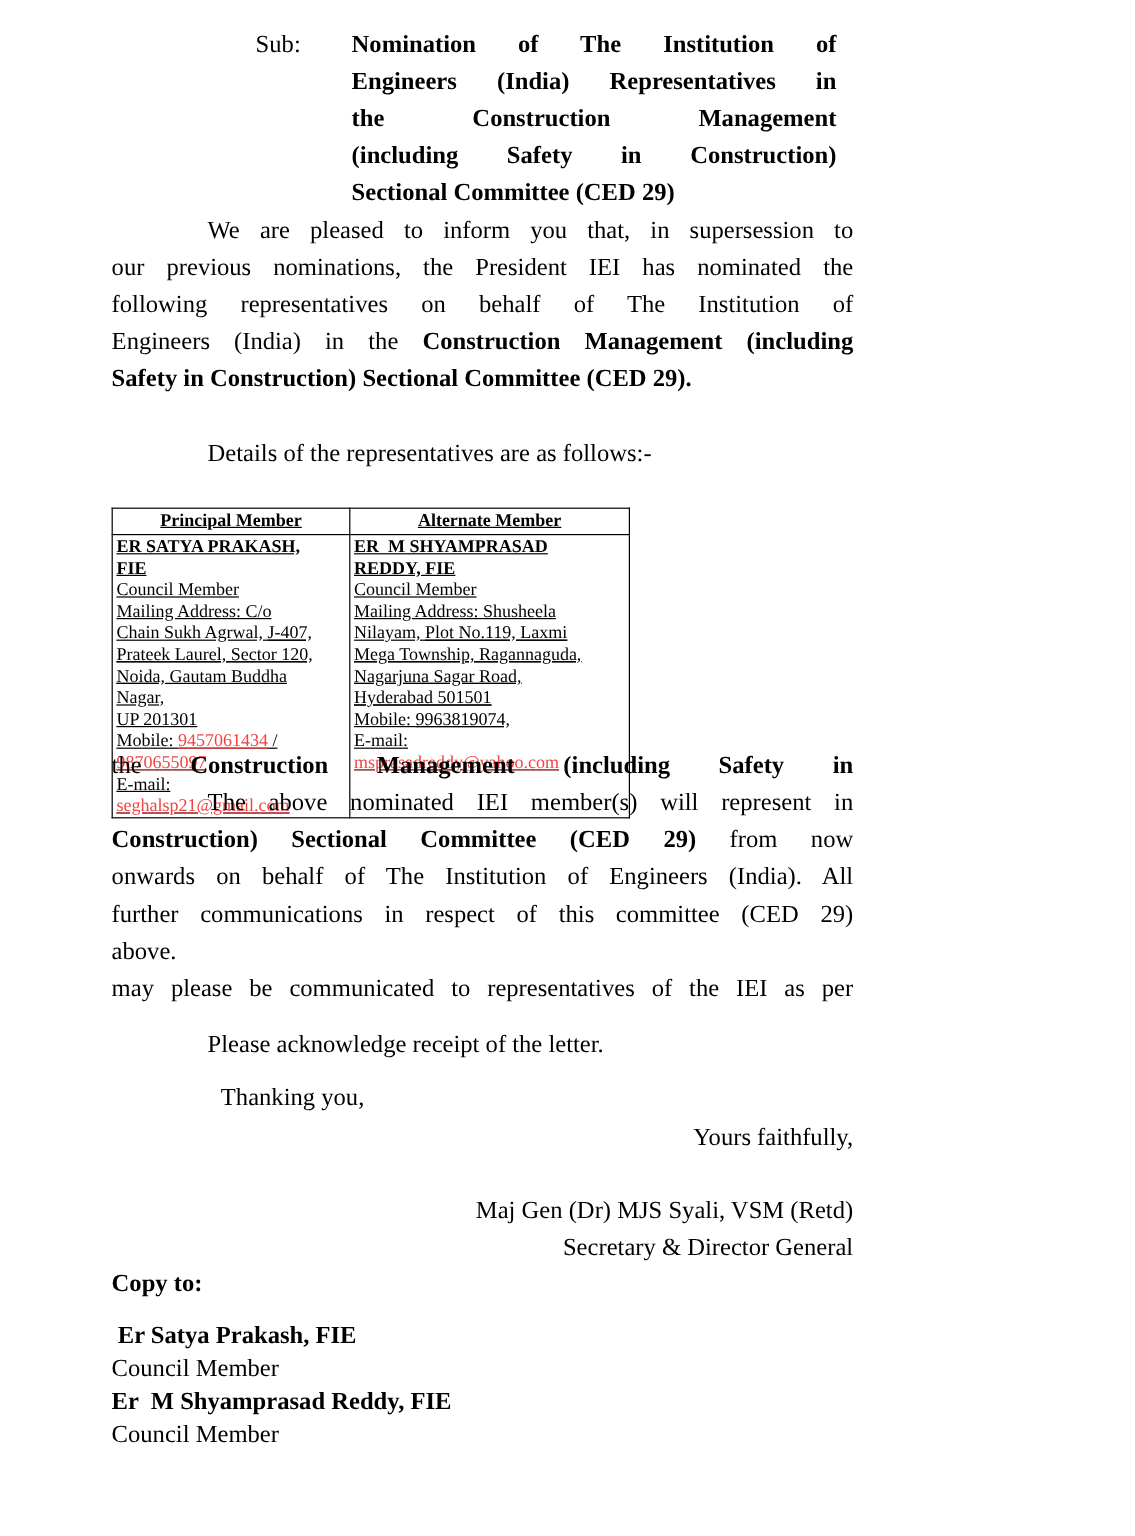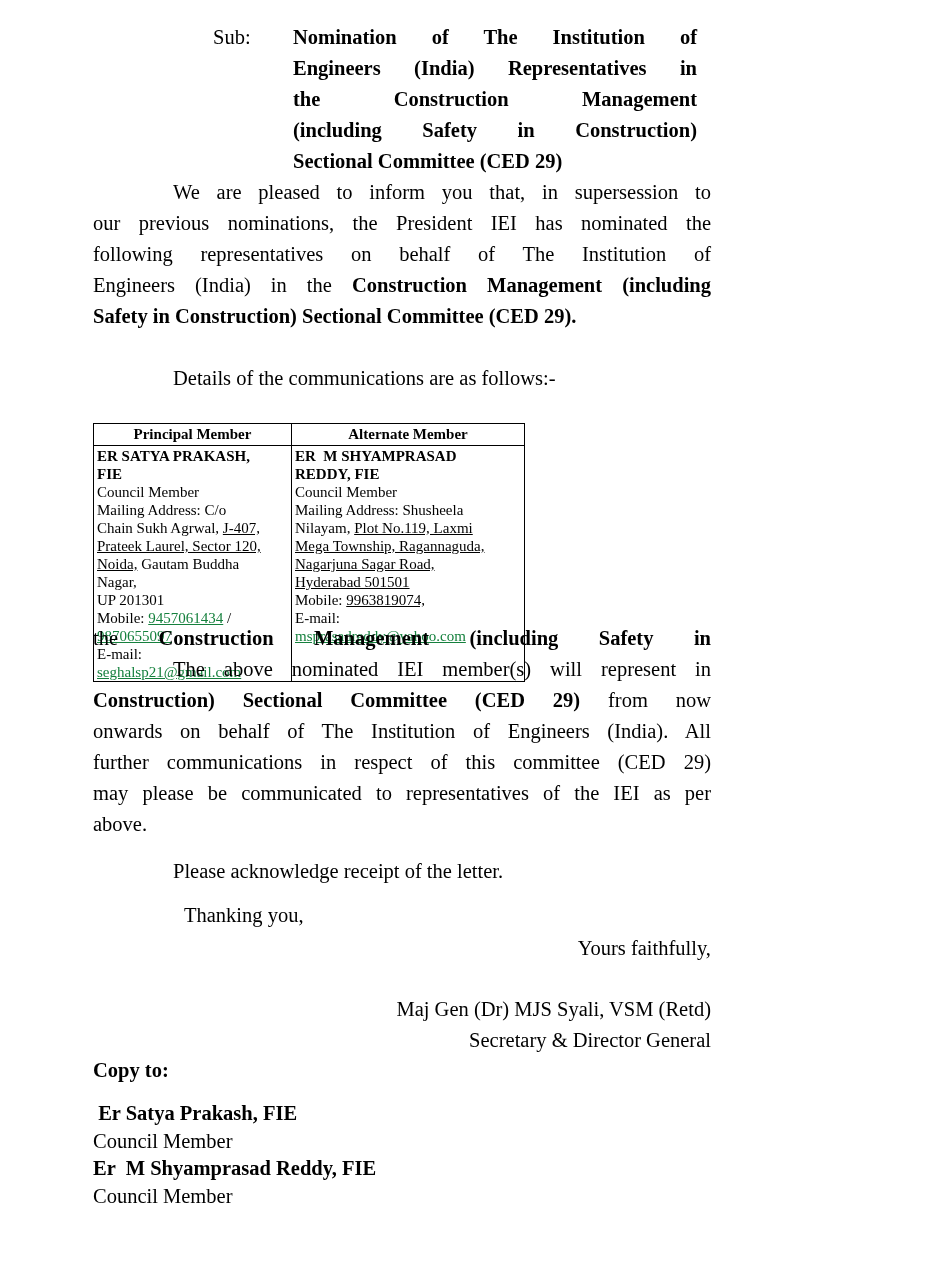--- a/index.html
+++ b/index.html
@@ -12,31 +12,31 @@
   .page { position:relative; width:946px; height:1243px; overflow:hidden; background:#fff; }
   .content { margin-left:93px; width:618px; }
 
   .line { font-size:20.5px; line-height:31px; }
   .j { text-align:justify; text-align-last:justify; }
   .ind { text-indent:80px; }
   .ind2 { text-indent:91px; }
   .b { font-weight:700; }
   .u { text-decoration:underline; }
   .right { text-align:right; }
-  .link { color:#15803d; text-decoration:underline; cursor:pointer; }
+  .link { color:#ef4444; text-decoration:underline; cursor:pointer; }
 
   .subject { display:flex; padding-top:22px; margin-left:120px; }
   .subject .lbl { width:80px; font-size:20.5px; line-height:31px; }
   .subject .txt { width:404px; font-weight:700; }
 
   .para1 { }
   .details { margin-top:31px; }
 
   table.reps { margin-top:29px; border-collapse:collapse; }
-  .reps th, .reps td { border:1.5px solid #000; }
+  .reps th, .reps td { border:1.5px solid #000;text-decoration:underline; }
   .reps th { font-size:15px; line-height:19px; padding:1px 2px; text-align:center; font-weight:700; }
   .reps td { vertical-align:top; padding:1px 3px 0 3px; font-size:15px; line-height:18px; }
   .col-p { width:198px; }
   .col-a { width:233px; }
   .cl { white-space:pre; }
 
   .para3 { margin-top:-59px; position:relative; }
   .ack { margin-top:16px; }
   .thank { margin-top:13px; }
   .faith { margin-top:2px; }
@@ -68,21 +68,21 @@
     </div>
 
     <div class="para1">
       <div class="line j ind">We are pleased to inform you that, in supersession to</div>
       <div class="line j">our previous nominations, the President IEI has nominated the</div>
       <div class="line j">following representatives on behalf of The Institution of</div>
       <div class="line j"><span>Engineers (India) in the </span><span class="b">Construction Management (including</span></div>
       <div class="line b">Safety in Construction) Sectional Committee (CED 29).</div>
     </div>
 
-    <div class="details line ind">Details of the communications are as follows:-</div>
+    <div class="details line ind">Details of the representatives are as follows:-</div>
 
     <table class="reps">
       <thead>
         <tr>
           <th class="col-p">Principal Member</th>
           <th class="col-a">Alternate Member</th>
         </tr>
       </thead>
       <tbody>
         <tr>
@@ -117,22 +117,22 @@
         </tr>
       </tbody>
     </table>
 
     <div class="para3">
       <div class="line j"><span>the </span><span class="b">Construction Management (including Safety in</span></div>
       <div class="line j ind">The above nominated IEI member(s) will represent in</div>
       <div class="line j"><span class="b">Construction) Sectional Committee (CED 29)</span><span> from now</span></div>
       <div class="line j">onwards on behalf of The Institution of Engineers (India). All</div>
       <div class="line j">further communications in respect of this committee (CED 29)</div>
+      <div class="line">above.</div>
       <div class="line j">may please be communicated to representatives of the IEI as per</div>
-      <div class="line">above.</div>
     </div>
 
     <div class="ack line ind">Please acknowledge receipt of the letter.</div>
     <div class="thank line ind2">Thanking you,</div>
     <div class="faith line right">Yours faithfully,</div>
     <div class="sign1 line right">Maj Gen (Dr) MJS Syali, VSM (Retd)</div>
     <div class="line right">Secretary &amp; Director General</div>
 
     <div class="copyhead line">Copy to:</div>
     <div class="copylist">

